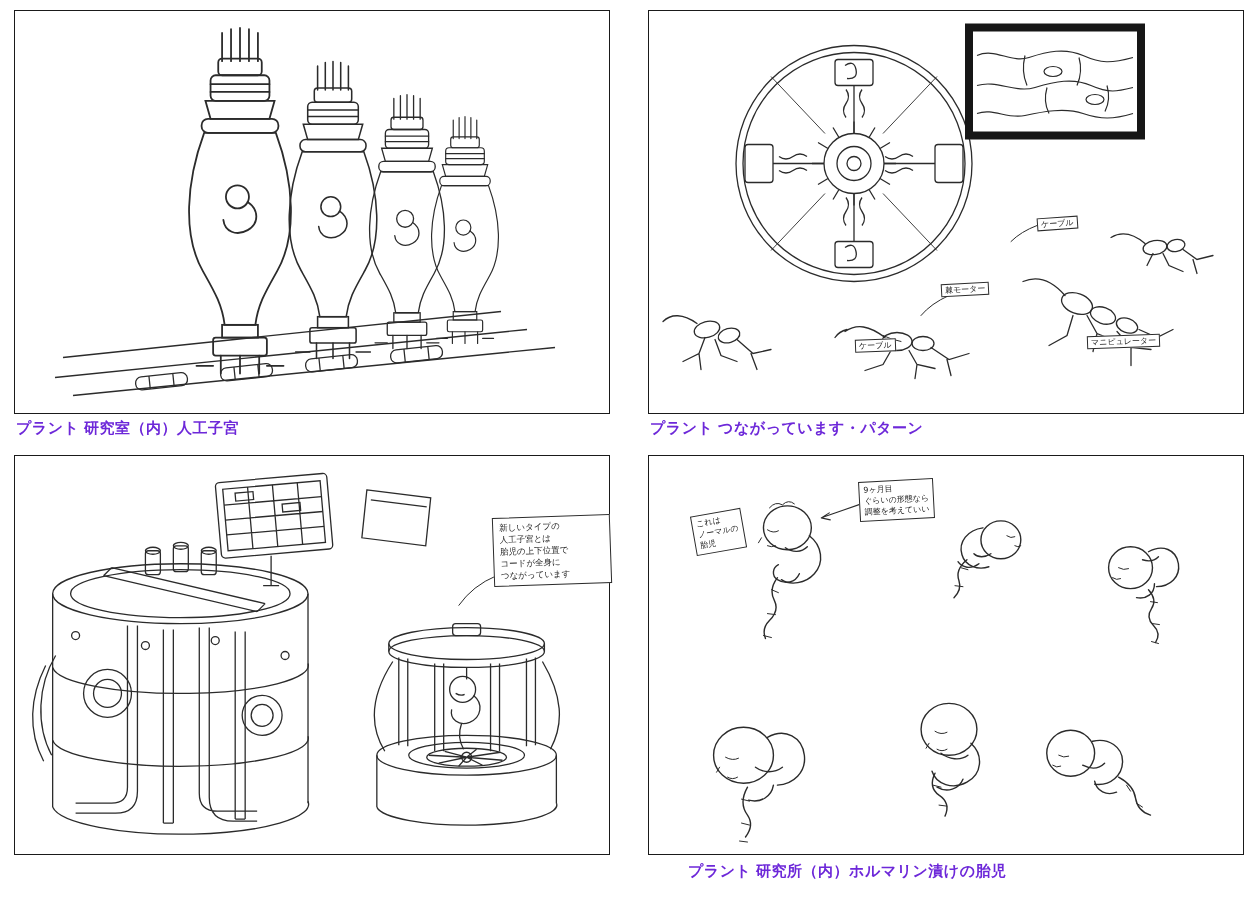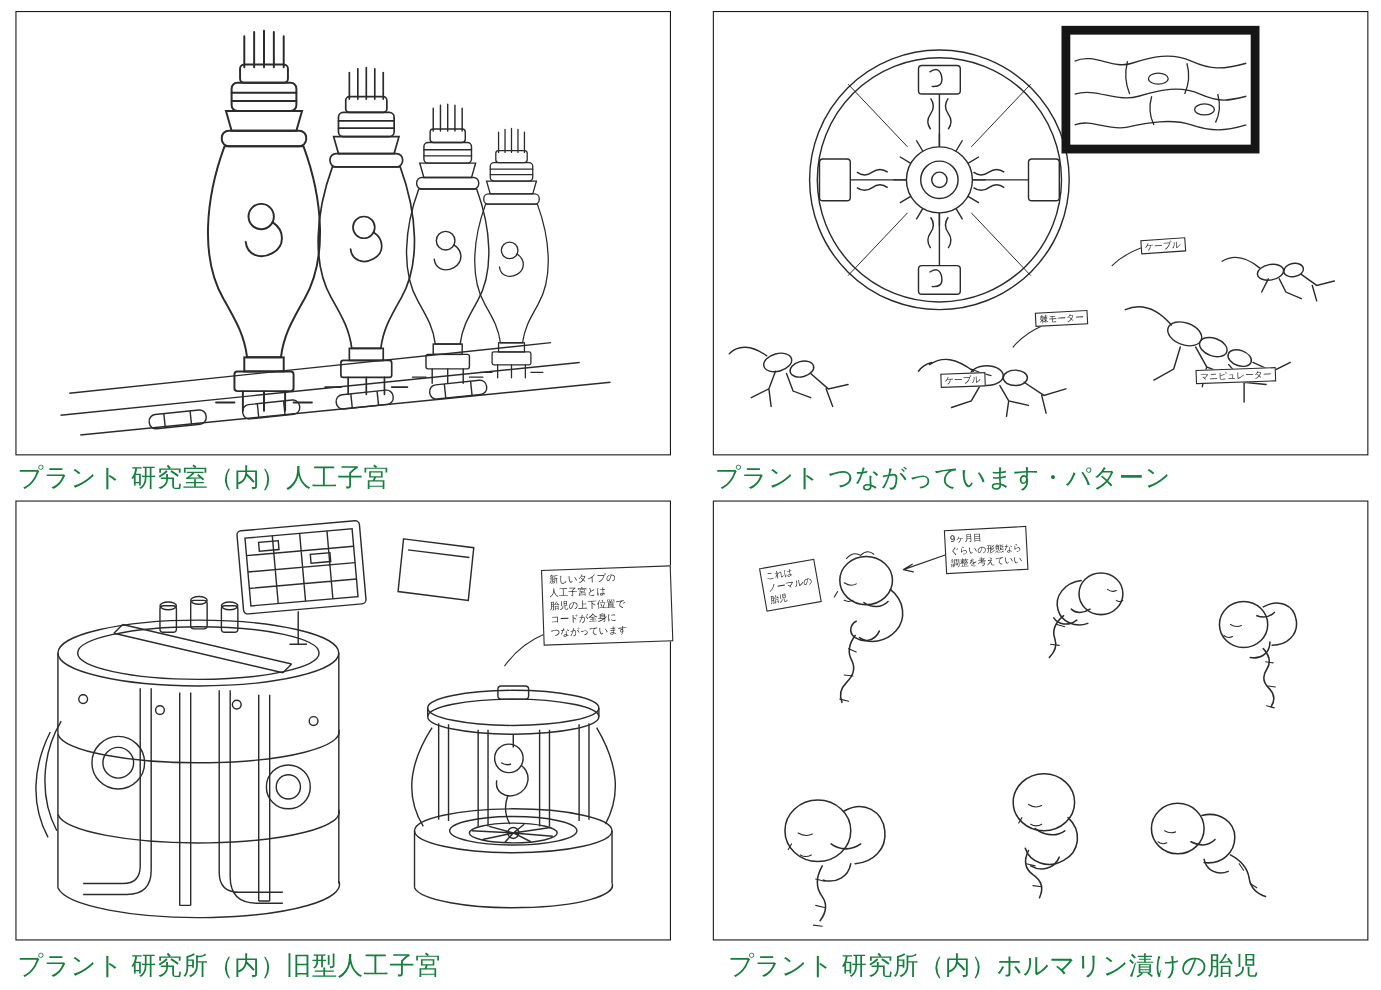--- a/index.html
+++ b/index.html
@@ -1,20 +1,20 @@
 <!DOCTYPE html>
 <html><head>
 <meta charset="utf-8">
 <style>
   html,body{margin:0;padding:0;background:#ffffff;}
   body{font-family:"Liberation Sans","DejaVu Sans",sans-serif;}
   .page{position:relative;width:1255px;height:900px;background:#ffffff;overflow:hidden;}
   .frame{position:absolute;border:1.5px solid #1a1a1a;background:#fff;box-sizing:border-box;}
   .frame svg{position:absolute;left:0;top:0;width:100%;height:100%;}
-  .caption{position:absolute;font-size:23px;font-weight:400;color:#15803d;letter-spacing:.5px;white-space:nowrap;}
+  .caption{position:absolute;font-size:15px;font-weight:700;color:#6d28d9;letter-spacing:.5px;white-space:nowrap;}
   .tag{position:absolute;border:1px solid #2b2b2b;background:#fff;font-size:8px;line-height:1.15;
        padding:1px 3px;color:#222;white-space:nowrap;font-family:"DejaVu Sans",sans-serif;}
   .note{position:absolute;border:1px solid #2b2b2b;background:#fff;font-size:8.5px;line-height:1.4;
        padding:4px 6px;color:#222;font-family:"DejaVu Sans",sans-serif;}
   .note .nl{display:block;white-space:nowrap;}
   .note.small{font-size:8px;padding:2px 4px;}
 </style>
 </head>
 <body>
 
@@ -198,21 +198,20 @@
       </g>
     </svg>
     <div class="note" style="left:478px;top:60px;width:104px;transform:rotate(-2deg);">
       <span class="nl">新しいタイプの</span>
       <span class="nl">人工子宮とは</span>
       <span class="nl">胎児の上下位置で</span>
       <span class="nl">コードが全身に</span>
       <span class="nl">つながっています</span>
     </div>
   </div>
-  <div class="caption" style="left:16px;top:862px;">プラント 研究所（内）旧型人工子宮</div>
 
   <div class="frame" style="left:648px;top:455px;width:596px;height:400px;">
     <svg viewBox="0 0 594 399">
       <g fill="none" stroke="#2b2b2b" stroke-width="1.4" stroke-linecap="round" stroke-linejoin="round">
         <path d="M212,48 L172,62 M172,62 l8,-5 M172,62 l9,2" stroke-width="1.1"></path>
         <g>
           <ellipse cx="138" cy="72" rx="24" ry="22"></ellipse>
           <path d="M120,52 q6,-7 13,-3 q6,-6 12,-1" stroke-width="1"></path>
           <path d="M118,74 q6,4 11,1 M112,82 l-3,5 M118,90 q4,2 8,0" stroke-width="1"></path>
           <path d="M160,80 c13,10 15,27 5,38 c-9,10 -24,12 -33,6"></path>
@@ -272,15 +271,15 @@
       <span class="nl">これは</span>
       <span class="nl">ノーマルの</span>
       <span class="nl">胎児</span>
     </div>
     <div class="note small" style="left:210px;top:24px;transform:rotate(-3deg);">
       <span class="nl">9ヶ月目</span>
       <span class="nl">ぐらいの形態なら</span>
       <span class="nl">調整を考えていい</span>
     </div>
   </div>
-  <div class="caption" style="left:662px;top:862px;">プラント 研究所（内）ホルマリン漬けの胎児</div>
+  <div class="caption" style="left:688px;top:862px;">プラント 研究所（内）ホルマリン漬けの胎児</div>
 
 </div>
 
 </body></html>

